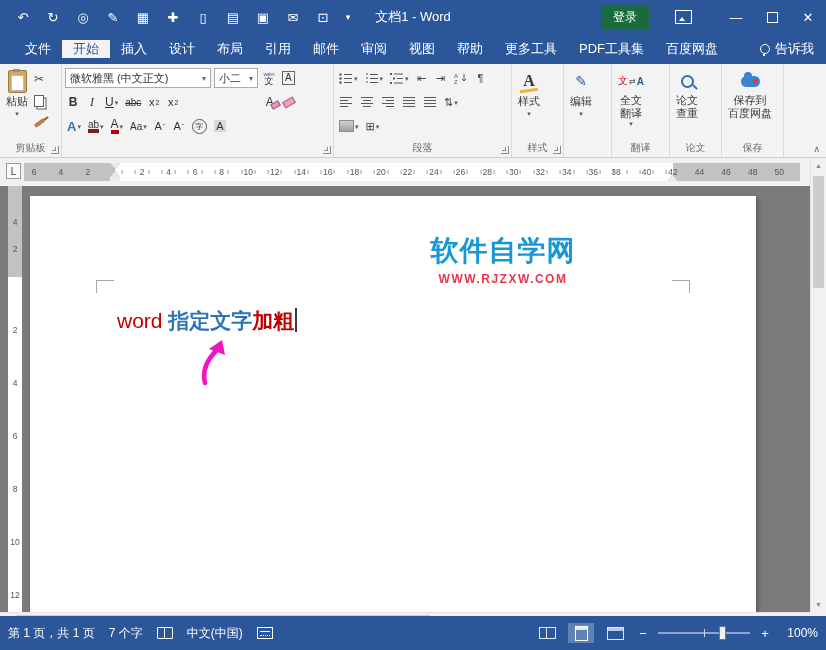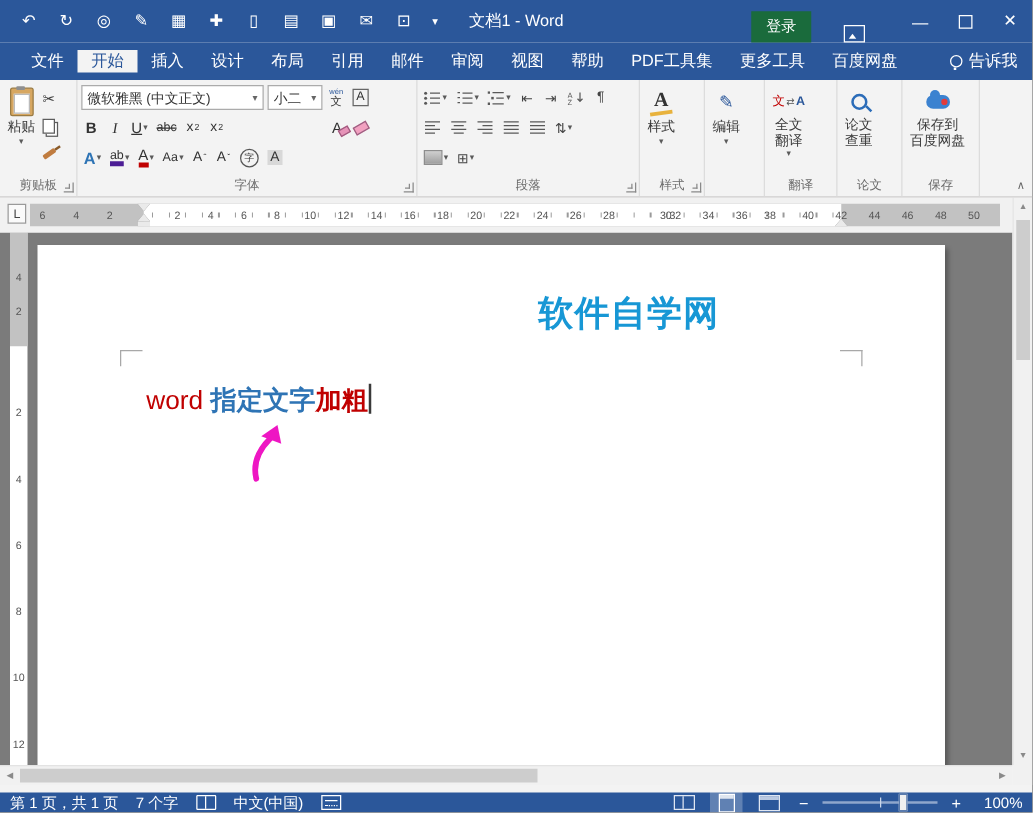--- a/index.html
+++ b/index.html
@@ -6,21 +6,21 @@
   .app{position:relative;width:826px;height:650px;overflow:hidden;background:#f3f3f3;
        font-family:"Liberation Sans","DejaVu Sans",sans-serif;}
 
   
   .titlebar{position:absolute;top:0;left:0;width:826px;height:34px;background:#2b579a;
             display:flex;align-items:center;color:#fff;z-index:5;}
   .qat{display:flex;align-items:center;padding-left:8px;}
   .qat-ic{width:30px;text-align:center;font-size:13px;color:#fff;cursor:default;}
   .qat-ic.small{font-size:9px;width:20px;}
   .doc-title{position:absolute;left:50%;transform:translateX(-50%);font-size:13px;white-space:nowrap;}
-  .tb-right{margin-left:auto;display:flex;align-items:flex-end;height:100%;}
+  .tb-right{margin-left:auto;display:flex;align-items:center;height:100%;}
   .login-btn{background:#1a6b3c;font-size:12px;padding:4px 12px;margin-right:26px;border:none;color:#fff;}
   .ribopts{width:15px;height:12px;border:1px solid #fff;position:relative;margin-right:26px;}
   .ribopts::after{content:"";position:absolute;left:3px;top:3px;border:3px solid transparent;border-bottom:4px solid #fff;}
   .wbtn{width:36px;height:34px;display:flex;align-items:center;justify-content:center;font-size:13px;}
   .maxbox{width:9px;height:9px;border:1px solid #fff;display:inline-block;}
 
   
   .tabrow{position:absolute;top:34px;left:0;width:826px;height:30px;background:#2b579a;display:flex;
           align-items:stretch;padding-left:14px;box-sizing:border-box;color:#fff;z-index:4;}
   .tablist{display:flex;align-items:center;}
@@ -73,21 +73,21 @@
   .cb{border:1px solid #666;padding:0 2px;font-size:10px;line-height:12px;}
   .b-bold{font-weight:700;font-size:12px;}
   .b-italic{font-style:italic;font-family:"Liberation Serif",serif;font-size:12px;}
   .b-under{text-decoration:underline;font-size:12px;}
   .b-strike{text-decoration:line-through;font-size:10px;}
   .b-sub sub,.b-sup sup{font-size:7px;}
   .clearfmt{position:relative;font-size:12px;}
   .clearfmt::after{content:"";position:absolute;right:-6px;bottom:1px;width:7px;height:4px;background:#e693b8;border:1px solid #a05a7e;transform:rotate(-30deg);}
   .eraser{width:10px;height:5px;background:#f2a0c0;border:1px solid #9c5f81;transform:rotate(-30deg);display:inline-block;}
   .effects{color:#2e74b5;font-weight:700;font-size:13px;}
-  .hl{font-size:10px;line-height:9px;border-bottom:4px solid #4c1d95;}
+  .hl{font-size:10px;line-height:9px;border-bottom:4px solid #7f1d1d;}
   .fc{font-size:12px;line-height:11px;border-bottom:4px solid #c00000;}
   .aa{font-size:10px;}
   .gs{font-size:11px;position:relative;}
   .enc{border:1px solid #555;border-radius:50%;width:13px;height:13px;font-size:8px;display:inline-flex;align-items:center;justify-content:center;color:#333;}
   .shade{background:#d8d8d8;padding:0 2px;font-size:11px;}
 
   
   .g-para{width:178px;}
   .glyphbtn{font-size:11px;color:#444;}
 
@@ -145,21 +145,21 @@
   .vs-up,.vs-down{position:absolute;left:0;width:15px;text-align:center;font-size:7px;color:#8a8a8a;}
   .vs-up{top:4px;} .vs-down{bottom:4px;}
   .vs-thumb{position:absolute;left:2px;top:18px;width:11px;height:112px;background:#cdcdcd;}
   .hscroll{position:absolute;left:0;top:612px;width:810px;height:16px;background:#f1f1f1;border-top:1px solid #e3e3e3;box-sizing:border-box;z-index:2;}
   .hs-left,.hs-right{position:absolute;top:0;height:15px;width:16px;text-align:center;font-size:7px;color:#8a8a8a;line-height:15px;}
   .hs-left{left:0;} .hs-right{right:0;}
   .hs-thumb{position:absolute;left:16px;top:2px;width:414px;height:11px;background:#cdcdcd;}
   .sb-corner{position:absolute;right:0;top:612px;width:16px;height:16px;background:#f1f1f1;z-index:2;}
 
   
-  .statusbar{position:absolute;bottom:0;left:0;width:826px;height:16px;background:#2b579a;color:#fff;
+  .statusbar{position:absolute;bottom:0;left:0;width:826px;height:34px;background:#2b579a;color:#fff;
              display:flex;align-items:center;font-size:12px;padding:0 8px;box-sizing:border-box;gap:14px;z-index:5;}
   .sb-item{white-space:nowrap;}
   .book{width:14px;height:10px;border:1px solid #fff;border-radius:1px;position:relative;display:inline-block;}
   .book::after{content:"";position:absolute;left:6px;top:0;bottom:0;border-left:1px solid #fff;}
   .macroic{width:14px;height:10px;border:1px solid #fff;position:relative;display:inline-block;}
   .macroic::after{content:"";position:absolute;left:2px;right:2px;top:3px;border-top:1px solid #fff;}
   .macroic::before{content:"";position:absolute;left:2px;right:2px;bottom:2px;border-top:1px dotted #fff;}
   .sb-right{margin-left:auto;display:flex;align-items:center;gap:8px;}
   .viewbtn{width:26px;height:20px;display:flex;align-items:center;justify-content:center;}
   .viewbtn.active{background:rgba(255,255,255,.25);}
@@ -212,22 +212,22 @@
         <div class="tab">文件</div>
         <div class="tab active">开始</div>
         <div class="tab">插入</div>
         <div class="tab">设计</div>
         <div class="tab">布局</div>
         <div class="tab">引用</div>
         <div class="tab">邮件</div>
         <div class="tab">审阅</div>
         <div class="tab">视图</div>
         <div class="tab">帮助</div>
+        <div class="tab">更多工具</div>
         <div class="tab">PDF工具集</div>
-        <div class="tab">更多工具</div>
         <div class="tab">百度网盘</div>
       </div>
     <div class="tab-extra">
       <span class="tellme">
         <span class="bulb"></span>
         <span>告诉我</span>
       </span>
 
     </div>
   </div>
@@ -333,21 +333,20 @@
               <sub style="font-size:7px;">ˇ</sub>
             </button>
           <button class="mini">
               <span class="enc">字</span>
             </button>
           <button class="mini">
               <span class="shade">A</span>
             </button>
         </div>
       </div>
-      <span class="glabel">字体</span>
       <span class="launcher"></span>
     </div>
 
     <div class="rgroup g-para">
       <div class="stackcol">
         <div class="frow">
           <button class="mini">
             <svg width="14" height="11">
                 <circle cx="1.5" cy="1.5" r="1.2" fill="#595959"></circle>
                 <circle cx="1.5" cy="5.5" r="1.2" fill="#595959"></circle>
@@ -516,21 +515,21 @@
         <span class="rnum" style="left: 224.2px;">10</span>
         <span class="rnum" style="left: 250.75px;">12</span>
         <span class="rnum" style="left: 277.3px;">14</span>
         <span class="rnum" style="left: 303.85px;">16</span>
         <span class="rnum" style="left: 330.4px;">18</span>
         <span class="rnum" style="left: 356.95px;">20</span>
         <span class="rnum" style="left: 383.5px;">22</span>
         <span class="rnum" style="left: 410.05px;">24</span>
         <span class="rnum" style="left: 436.6px;">26</span>
         <span class="rnum" style="left: 463.15px;">28</span>
-        <span class="rnum" style="left: 489.7px; margin-left: 19px;">30</span>
+        <span class="rnum" style="left: 489.7px;">30</span>
         <span class="rnum" style="left: 516.25px;">32</span>
         <span class="rnum" style="left: 542.8px;">34</span>
         <span class="rnum" style="left: 569.35px;">36</span>
         <span class="rnum" style="left: 592px;">38</span>
         <span class="rnum" style="left: 622.45px;">40</span>
         <span class="rnum" style="left: 649px;">42</span>
         <span class="rnum" style="left: 675.55px;">44</span>
         <span class="rnum" style="left: 702.1px;">46</span>
         <span class="rnum" style="left: 728.65px;">48</span>
         <span class="rnum" style="left: 755.2px;">50</span>
@@ -546,20 +545,21 @@
         <span class="vnum" style="top: 197px;">4</span>
         <span class="vnum" style="top: 250px;">6</span>
         <span class="vnum" style="top: 303px;">8</span>
         <span class="vnum" style="top: 356px;">10</span>
         <span class="vnum" style="top: 409px;">12</span>
       </div>
 
     <div class="page">
       <div class="logo">
         <div class="logo-title">软件自学网</div>
+        <div class="logo-sub">WWW.RJZXW.COM</div>
       </div>
       <span class="crop crop-l"></span>
       <span class="crop crop-r"></span>
       <div class="textline">
         <span class="runs"><span style="color: rgb(192, 0, 0); font-weight: 400;">word </span><span style="color: rgb(46, 116, 181); font-weight: 700;">指定文字</span><span style="color: rgb(192, 0, 0); font-weight: 700;">加粗</span></span><span class="caret"></span>
       </div>
       <svg class="arrow" width="46" height="58" viewBox="0 0 46 58">
         <path d="M13 49 Q 9 32 24 17" stroke="#ee16c3" stroke-width="4.6" fill="none" stroke-linecap="round"></path>
         <polygon points="30,6 33,21 17,15" fill="#ee16c3"></polygon>
       </svg>

